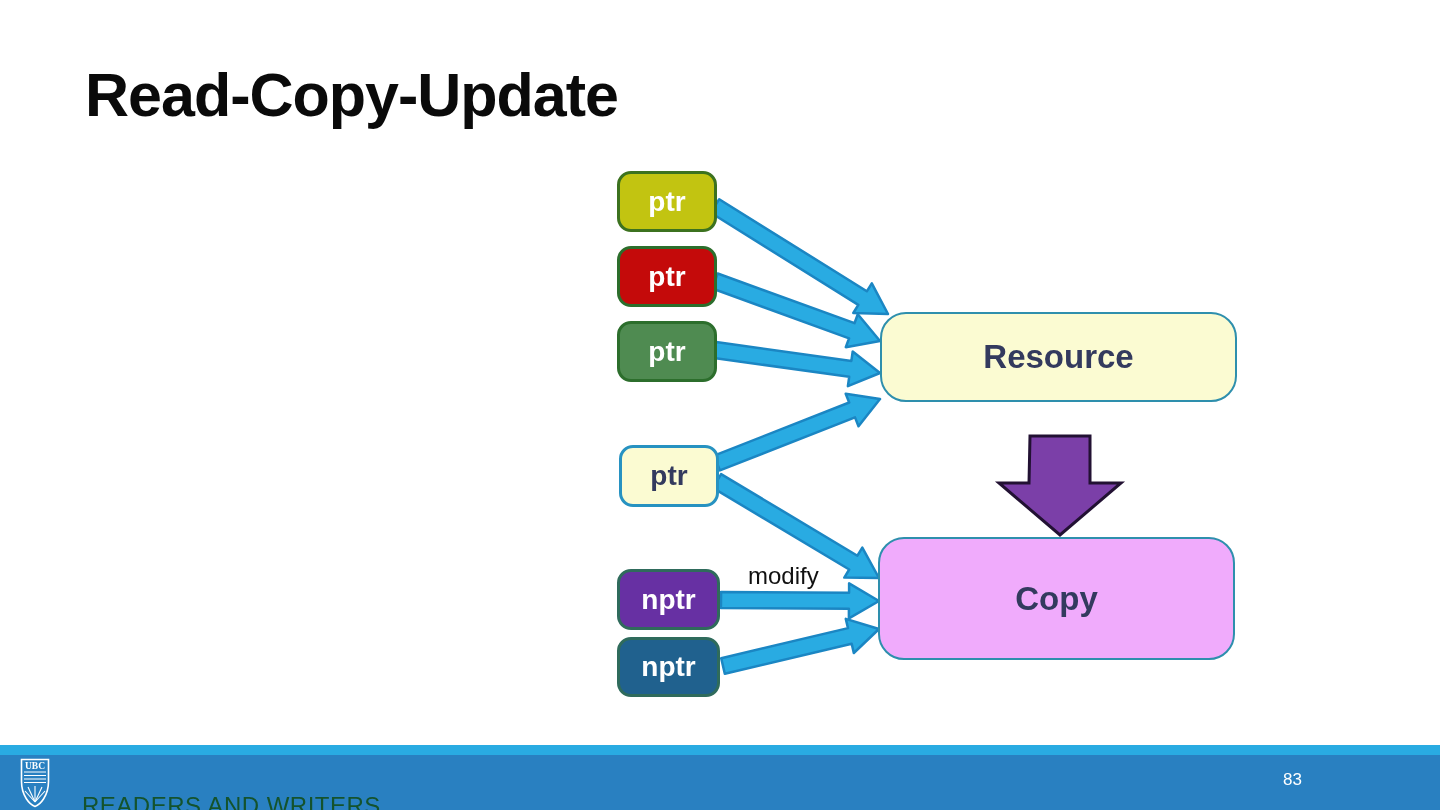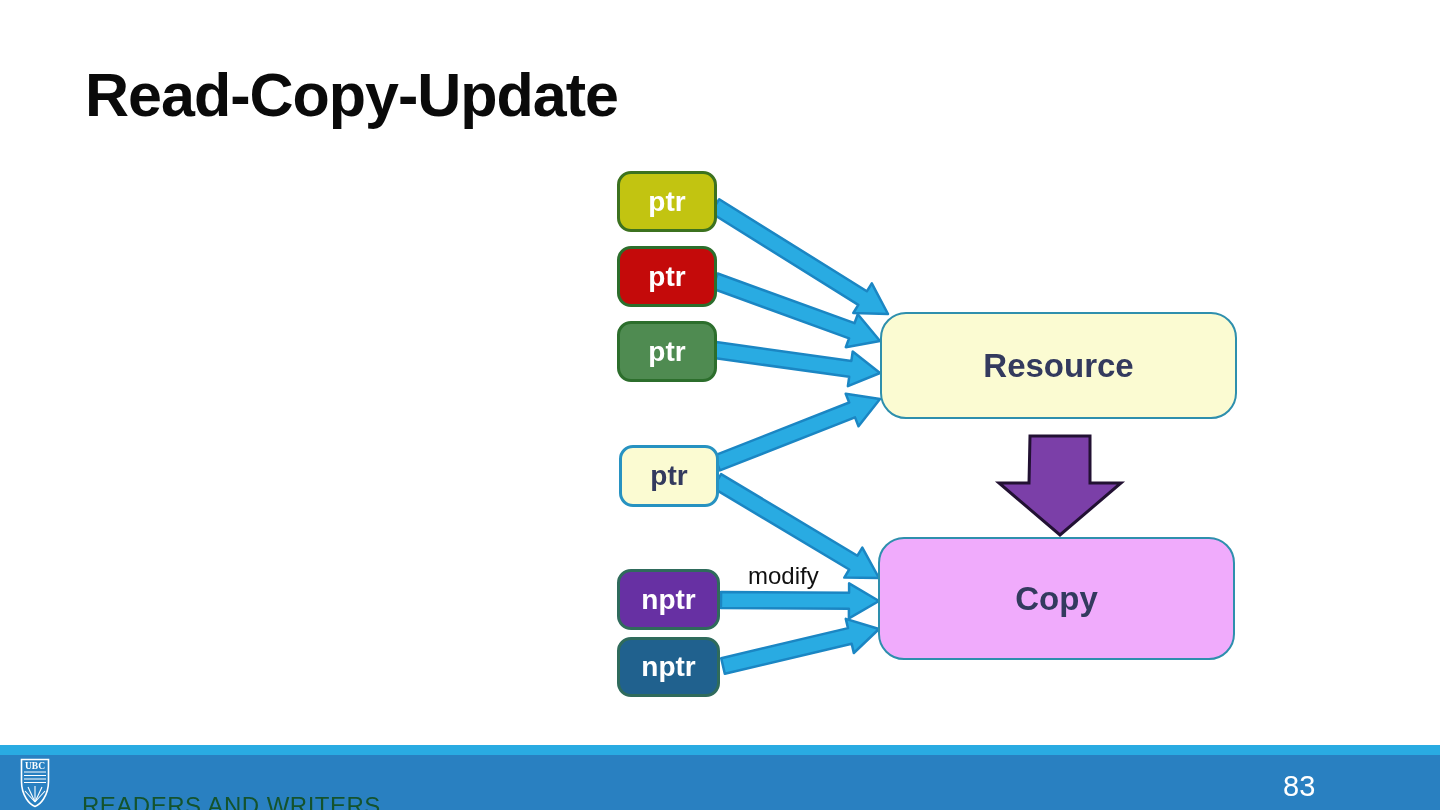--- a/index.html
+++ b/index.html
@@ -16,21 +16,21 @@
   .node{
     position:absolute;display:flex;align-items:center;justify-content:center;
     box-sizing:border-box;font-weight:bold;
   }
   .float-label{position:absolute;color:#111111;font-size:24px;text-align:center;}
   .footer-strip{position:absolute;left:0;top:745px;width:1440px;height:10px;}
   .footer-bar{position:absolute;left:0;top:755px;width:1440px;height:55px;}
   .footer-text{
     position:absolute;left:82px;top:792px;color:#14532d;font-size:24px;letter-spacing:0.5px;
   }
-  .page-number{position:absolute;left:1283px;top:770px;color:#ffffff;font-size:29px;}
+  .page-number{position:absolute;left:1283px;top:770px;color:#ffffff;font-size:17px;}
   .ubc-logo{position:absolute;left:20px;top:758px;}
 </style>
 </head>
 <body>
 
 <div class="slide-title" style="color: rgb(10, 10, 10);">Read-Copy-Update</div>
 
 <div id="diagram">
     <svg width="1440" height="810" id="arrow-layer">
       <polygon points="710.8,212.8 858.3,304.9 853.3,313.0 888.0,314.0 871.8,283.3 866.8,291.3 719.2,199.2" fill="#29ABE2" stroke="#1B86C3" stroke-width="2.5" stroke-linejoin="round"></polygon>
@@ -41,21 +41,21 @@
       <polygon points="720.9,608.0 848.9,608.8 848.9,618.3 879.0,601.0 849.1,583.3 849.1,592.8 721.1,592.0" fill="#29ABE2" stroke="#1B86C3" stroke-width="2.5" stroke-linejoin="round"></polygon>
       <polygon points="724.8,673.8 851.7,643.7 853.8,653.0 879.0,629.0 845.8,618.9 848.0,628.1 721.2,658.2" fill="#29ABE2" stroke="#1B86C3" stroke-width="2.5" stroke-linejoin="round"></polygon>
       <polygon points="1030,436 1090,436 1090,483 1121,483 1060,535 999,483 1029,483" fill="#7B3FA8" stroke="#221133" stroke-width="3" stroke-linejoin="miter"></polygon>
     </svg>
     <div class="node" style="left: 617px; top: 171px; width: 100px; height: 61px; background: rgb(194, 196, 17); border: 3px solid rgb(60, 114, 31); border-radius: 14px; color: rgb(255, 255, 255); font-size: 28px;">ptr</div>
     <div class="node" style="left: 617px; top: 246px; width: 100px; height: 61px; background: rgb(196, 10, 10); border: 3px solid rgb(44, 110, 44); border-radius: 14px; color: rgb(255, 255, 255); font-size: 28px;">ptr</div>
     <div class="node" style="left: 617px; top: 321px; width: 100px; height: 61px; background: rgb(79, 139, 81); border: 3px solid rgb(44, 110, 44); border-radius: 14px; color: rgb(255, 255, 255); font-size: 28px;">ptr</div>
     <div class="node" style="left: 619px; top: 445px; width: 100px; height: 62px; background: rgb(251, 251, 210); border: 3px solid rgb(39, 146, 193); border-radius: 14px; color: rgb(51, 58, 94); font-size: 28px;">ptr</div>
     <div class="node" style="left: 617px; top: 569px; width: 103px; height: 61px; background: rgb(103, 48, 163); border: 3px solid rgb(47, 107, 92); border-radius: 14px; color: rgb(255, 255, 255); font-size: 28px;">nptr</div>
     <div class="node" style="left: 617px; top: 637px; width: 103px; height: 60px; background: rgb(32, 97, 142); border: 3px solid rgb(47, 107, 92); border-radius: 14px; color: rgb(255, 255, 255); font-size: 28px;">nptr</div>
-    <div class="node" style="left: 880px; top: 312px; width: 357px; height: 107px; background: rgb(251, 251, 210); border: 2px solid rgb(46, 143, 173); border-radius: 26px; color: rgb(51, 58, 94); font-size: 33px;">Resource</div>
+    <div class="node" style="left: 880px; top: 312px; width: 357px; height: 90px; background: rgb(251, 251, 210); border: 2px solid rgb(46, 143, 173); border-radius: 26px; color: rgb(51, 58, 94); font-size: 33px;">Resource</div>
     <div class="node" style="left: 878px; top: 537px; width: 357px; height: 123px; background: #f0abfc; border: 2px solid rgb(46, 143, 173); border-radius: 26px; color: rgb(51, 58, 94); font-size: 33px;">Copy</div>
     <div class="float-label" style="left: 748px; top: 562px;">modify</div>
   </div>
 
 <div class="footer-strip" style="background: rgb(41, 171, 226);"></div>
 <div class="footer-bar" style="background: rgb(41, 128, 193);"></div>
 
 <div class="ubc-logo">
   <svg width="30" height="50" viewBox="0 0 30 50">
     <path d="M1.5,1.5 h27 v22 c0,14 -8,23 -13.5,25 c-5.5,-2 -13.5,-11 -13.5,-25 z" fill="none" stroke="#ffffff" stroke-width="1.6"></path>

